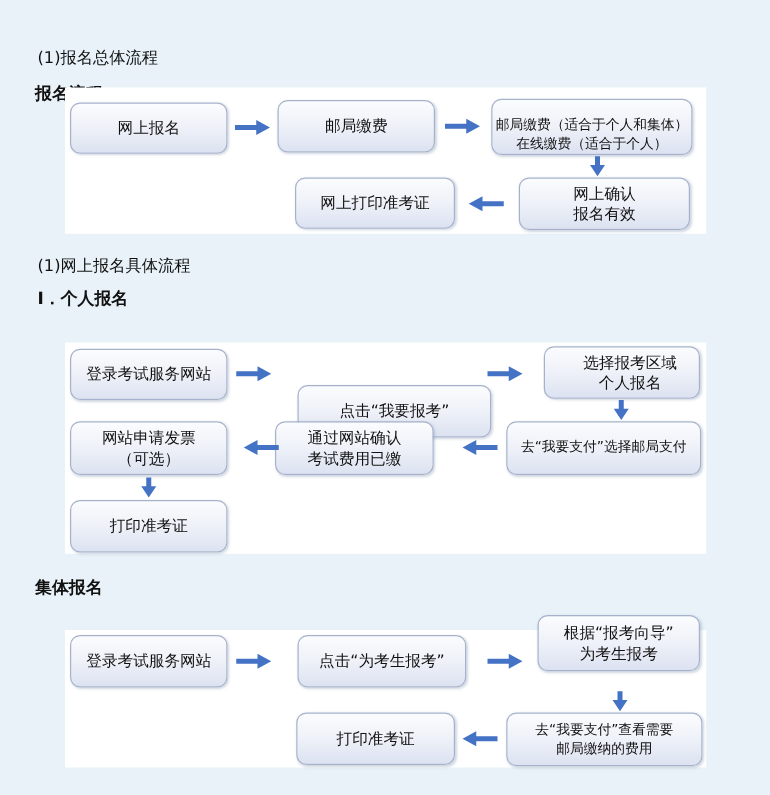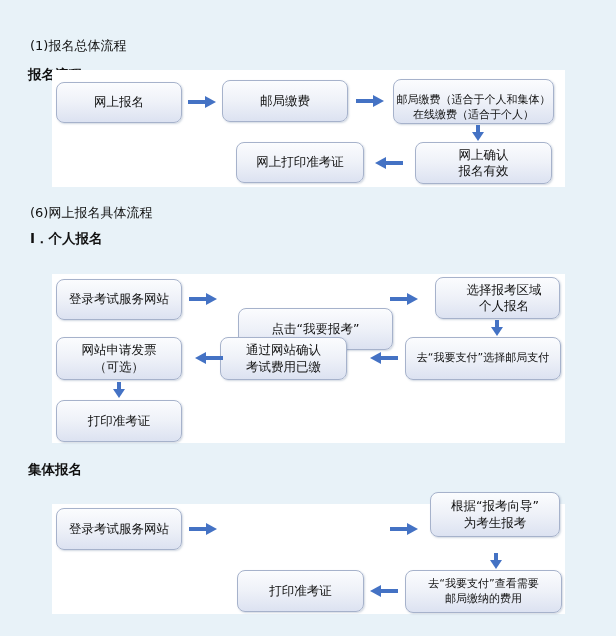--- a/index.html
+++ b/index.html
@@ -44,21 +44,21 @@
   .ad::after{content:"";position:absolute;left:0;bottom:0;width:0;height:0;
     border-top:9px solid var(--arrow);border-left:6px solid transparent;border-right:6px solid transparent;}
 </style>
 </head>
 <body>
 
 <div class="page">
 
   <div class="hd bold" style="left:28px;top:18px;margin-top:48px;">报名流程</div>
   <div class="hd reg" style="left:30px;top:37px;">(1)报名总体流程</div>
-  <div class="hd reg" style="left:30px;top:204px;">(6)网上报名具体流程</div>
+  <div class="hd reg" style="left:30px;top:204px;">(1)网上报名具体流程</div>
   <div class="hd bold" style="left:30px;top:230px;">Ⅰ．个人报名</div>
   <div class="hd bold" style="left:28px;top:461px;">集体报名</div>
 
   <div class="panel" style="left:52px;top:70px;width:513px;height:117px;"></div>
   <div class="panel" style="left:52px;top:274px;width:513px;height:169px;"></div>
   <div class="panel" style="left:52px;top:504px;width:513px;height:110px;"></div>
 
   <div class="fbox" style="left:56px;top:82px;width:126px;height:41px;">
     <span>网上报名</span>
   </div>
@@ -121,20 +121,23 @@
   </div>
   <div class="ad" style="left:113px;top:382px;"></div>
   <div class="fbox" style="left:56px;top:400px;width:126px;height:42px;">
     <span>打印准考证</span>
   </div>
 
   <div class="fbox" style="left:56px;top:508px;width:126px;height:42px;">
     <span>登录考试服务网站</span>
   </div>
   <div class="ar" style="left:189px;top:523px;"></div>
+  <div class="fbox" style="left:238px;top:508px;width:135px;height:42px;">
+    <span>点击“为考生报考”</span>
+  </div>
   <div class="ar" style="left:390px;top:523px;"></div>
   <div class="fbox" style="left:430px;top:492px;width:130px;height:45px;">
     <div class="lines">
       <div>根据“报考向导”</div>
       <div>为考生报考</div>
     </div>
   </div>
   <div class="ad" style="left:490px;top:553px;"></div>
   <div class="fbox small" style="left:405px;top:570px;width:157px;height:43px;">
     <div class="lines">

